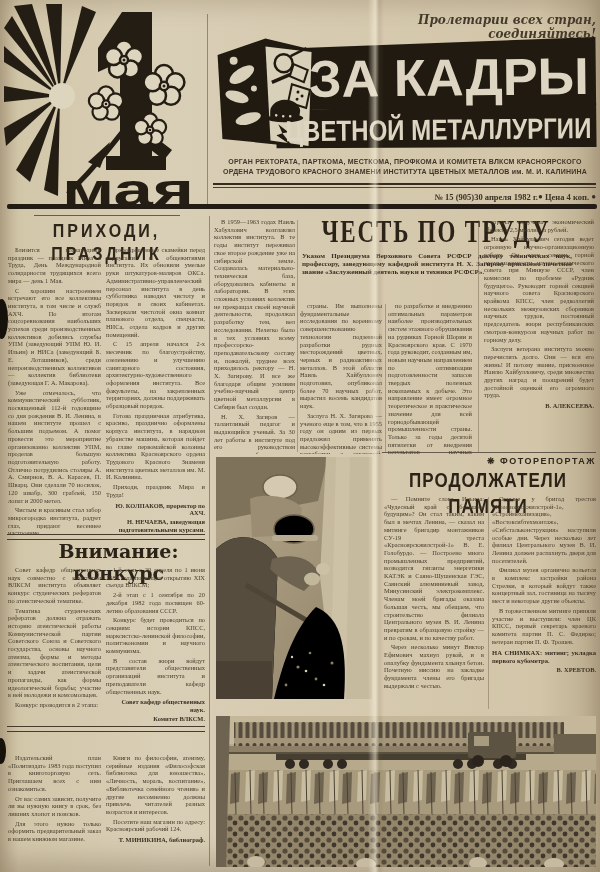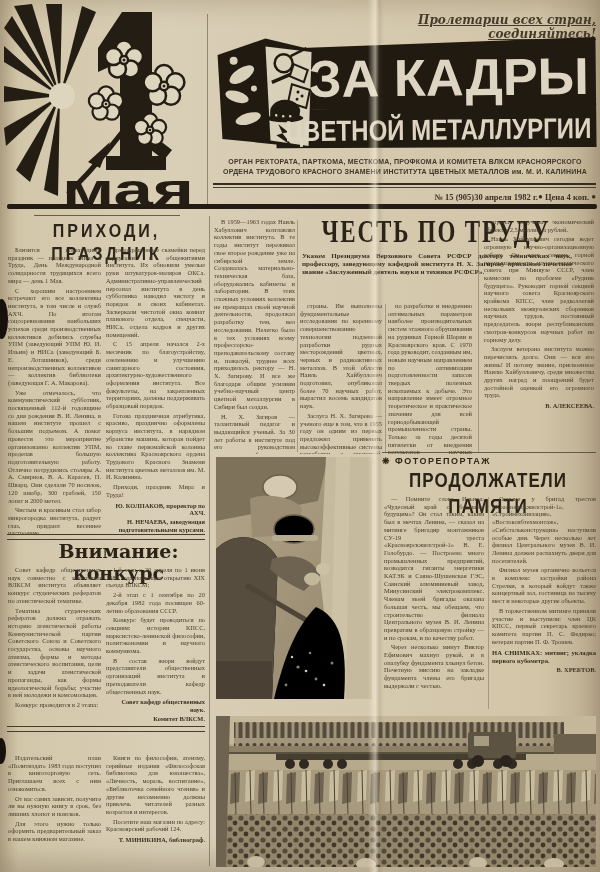--- a/index.html
+++ b/index.html
@@ -4,42 +4,42 @@
 <style>
   html,body{margin:0;padding:0;background:#8a7f69;}
   #page{
     position:relative;width:600px;height:872px;margin:0 auto;overflow:hidden;
     background:linear-gradient(90deg,#bfb093 0%,#d3c7aa 3%,#d9cfb6 28%,#d6cab0 55%,#d2c5a8 90%,#baab8d 100%);
     box-shadow:inset 0 -14px 22px rgba(90,75,50,.25), inset 0 10px 18px rgba(120,100,70,.18);
     font-family:"Liberation Serif",serif;color:#473c2d;
   }
   .abs{position:absolute;}
   
-  .slogan{left:318px;top:13px;width:278px;text-align:right;font:italic 700 12px/14px "DejaVu Serif",serif;color:#453b2c;text-decoration:underline;}
+  .slogan{left:318px;top:13px;width:278px;text-align:right;font:italic 700 12px/14px "DejaVu Serif",serif;color:#453b2c;}
   .vrule{width:1px;background:#5a4e3c;opacity:.55;}
   .org{left:212px;top:157px;width:386px;text-align:center;font:700 7px/9.5px "Liberation Sans",sans-serif;letter-spacing:.2px;color:#41362a;white-space:nowrap;}
   .mastrule{left:213px;top:183px;width:383px;height:2px;border-top:2px solid #362c1f;border-bottom:1px solid #4a3f30;}
   .issuerow{left:213px;top:190px;width:383px;height:13px;display:flex;justify-content:flex-end;align-items:center;font:700 8.5px "Liberation Serif",serif;color:#3b3124;}
   .issuerow .dot{font-size:8px;position:relative;top:-1px;}
   .thickbar{left:7px;top:204px;width:590px;height:5px;background:#221c14;border-radius:2px;}
   
   .bodytext{font-size:6.4px;line-height:7.7px;text-align:justify;color:#483d2e;overflow:hidden;}
   .bodytext p{margin:0 0 2px 0;text-indent:7px;}
   .sig p{text-align:right;font-weight:700;text-indent:0;margin:1px 0;color:#3c3224;}
   .lead{font-weight:700;color:#3a2f21;}
   .boldnote{font-weight:700;color:#3a2f21;font-size:6.6px;line-height:7.8px;text-align:justify;}
   .cvrule{width:1px;background:#6d604b;opacity:.45;}
   .hthin{height:1px;background:#4a4034;opacity:.8;}
   .hdouble{height:4px;border-top:1px solid #463b2c;border-bottom:1px solid #463b2c;}
   
   .h-prihodi{left:7px;top:219px;width:199px;text-align:center;font:700 16px/20px "Liberation Sans",sans-serif;letter-spacing:3px;color:#2d2519;transform:scaleY(1.18);transform-origin:top;}
   .h-chest{left:296px;top:213px;width:280px;text-align:center;font:700 25px/30px "Liberation Serif",serif;letter-spacing:2px;color:#2b2318;transform:scale(.92,1.25);transform-origin:top;white-space:nowrap;}
   .h-konkurs{left:19px;top:540px;width:199px;text-align:center;font:700 19px/22px "DejaVu Serif",serif;word-spacing:6px;color:#2b2318;}
   .h-sovetuem{left:7px;top:731px;width:199px;text-align:center;font:700 14.5px/18px "DejaVu Serif",serif;word-spacing:7px;letter-spacing:1px;color:#2b2318;}
-  .fr-kicker{left:382px;top:456px;width:214px;text-align:left;font:700 9px/11px "Liberation Sans",sans-serif;letter-spacing:1.5px;color:#2f2periodo719;color:#2f2719;}
+  .fr-kicker{left:382px;top:456px;width:214px;text-align:right;font:700 9px/11px "Liberation Sans",sans-serif;letter-spacing:1.5px;color:#2f2periodo719;color:#2f2719;}
   .h-fr{left:378px;top:468px;width:220px;text-align:center;font:700 17px/22px "Liberation Sans",sans-serif;letter-spacing:1px;word-spacing:5px;color:#2b2318;transform:scaleY(1.18);transform-origin:top;}
   
   .photo{display:block;}
   
   .blob{background:#17110b;border-radius:50%;}
   .crease{top:0;height:872px;background:linear-gradient(90deg,rgba(0,0,0,0) 0%,rgba(248,242,222,.55) 45%,rgba(110,92,62,.14) 70%,rgba(0,0,0,0) 100%);}
 </style>
 </head>
 <body>
 

